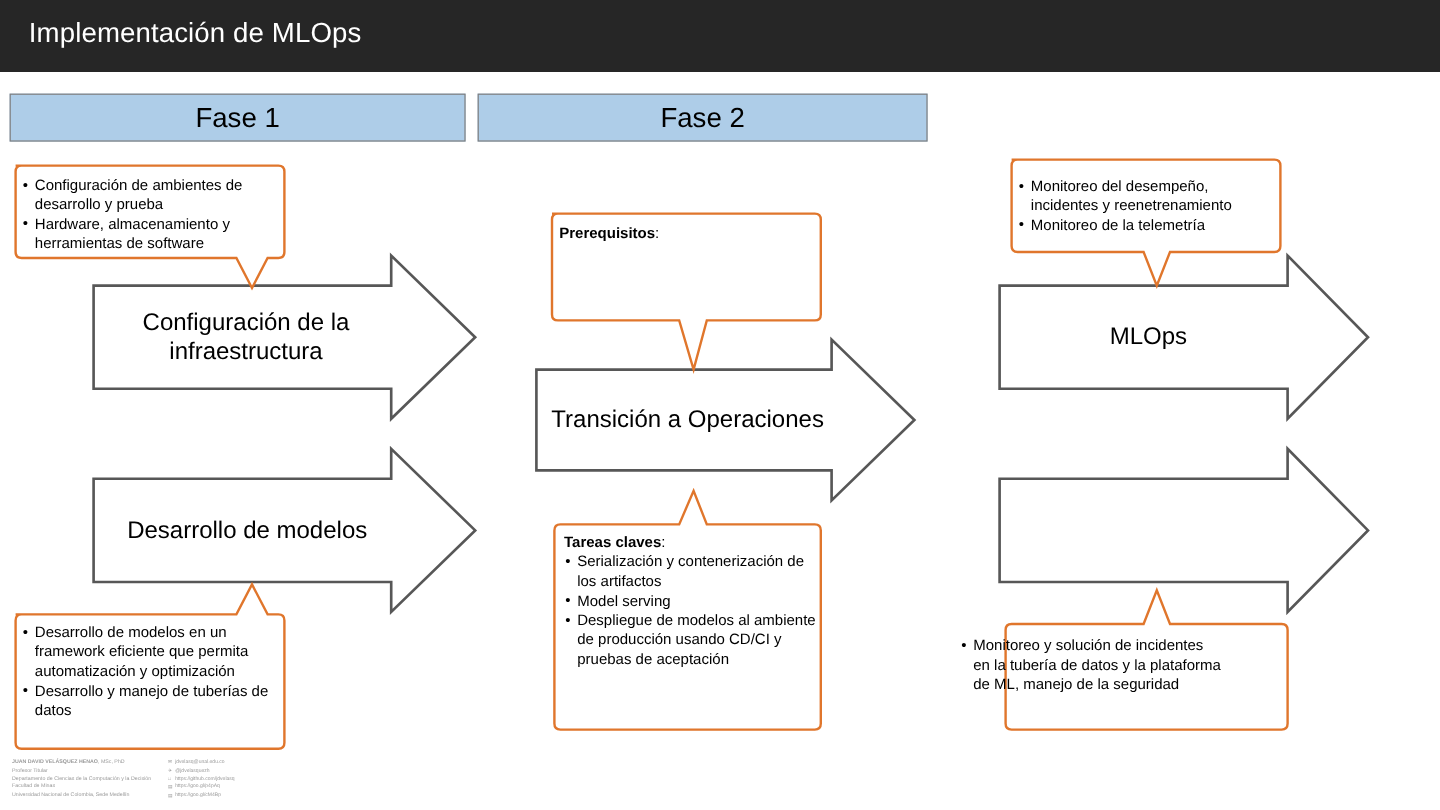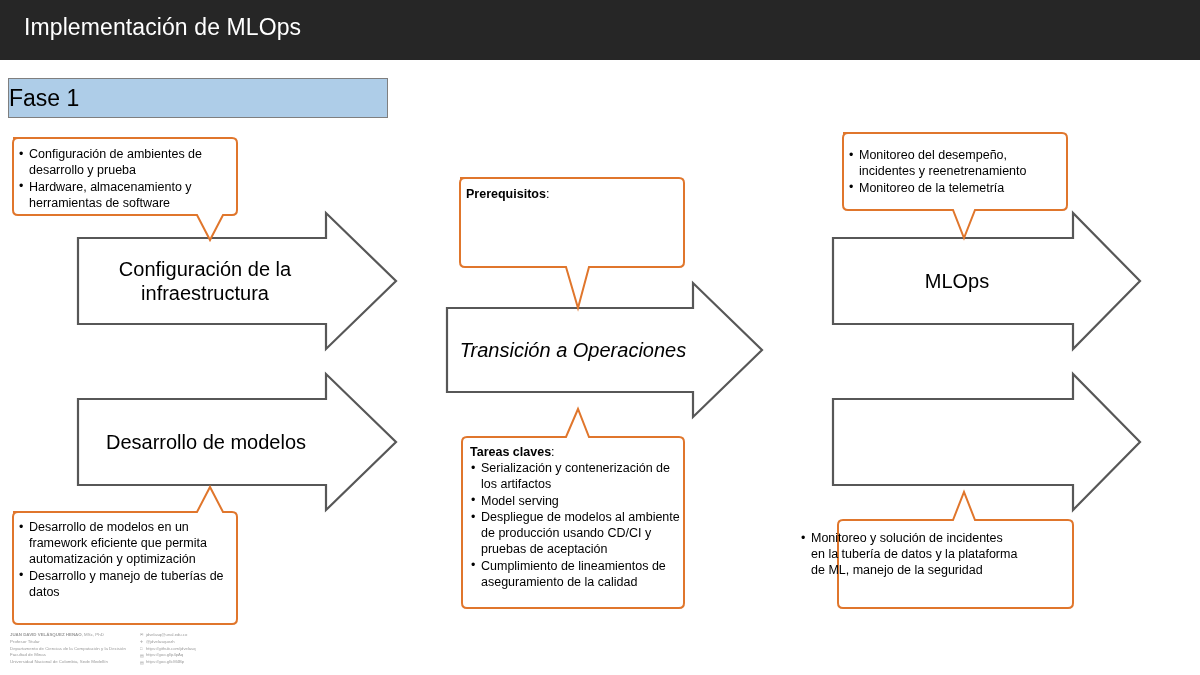--- a/index.html
+++ b/index.html
@@ -41,20 +41,21 @@
   
   .phase-bar {
     position: absolute;
     top: 78px;
     height: 40px;
     background: #aecde8;
     border: 1.5px solid #7f7f7f;
     box-sizing: border-box;
     display: flex;
     align-items: center;
+    justify-content: center;
     font-size: 23px;
     color: #000000;
   }
   #phase-bar-0 { left: 8px;   width: 380px; }
   #phase-bar-1 { left: 398px; width: 375px; }
   #phase-bar-2 { left: 788px; width: 375px; }
 
   
   #vector-layer {
     position: absolute;
@@ -156,20 +157,23 @@
 
 <div id="slide">
 
   <div id="title-bar">
     <div id="title-text">Implementación de MLOps</div>
   </div>
 
   <div class="phase-bar" id="phase-bar-0">
     <span>Fase 1</span>
   </div>
+  <div class="phase-bar" id="phase-bar-1">
+    <span>Fase 2</span>
+  </div>
 
   <svg id="vector-layer" viewBox="0 0 1200 675">
 
     <g>
       <path class="arrow-shape" d="M 78,238 L 326,238 L 326,213 L 396,281 L 326,349 L 326,324 L 78,324 Z"></path>
     </g>
 
     <g>
       <path class="arrow-shape" d="M 78,399 L 326,399 L 326,374 L 396,442 L 326,510 L 326,485 L 78,485 Z"></path>
     </g>
@@ -219,21 +223,21 @@
   </svg>
 
   <div class="arrow-label" style="left:90px; top:244px; width:230px; height:74px;">
     <span>Configuración de la<br>infraestructura</span>
   </div>
 
   <div class="arrow-label" style="left:88px; top:405px; width:236px; height:74px;">
     <span>Desarrollo de modelos</span>
   </div>
 
-  <div class="arrow-label" style="left:455px; top:314px; width:236px; height:72px;font-style:italic;">
+  <div class="arrow-label" style="left:455px; top:314px; width:236px; height:72px;">
     <span>Transición a Operaciones</span>
   </div>
 
   <div class="arrow-label" style="left:843px; top:244px; width:228px; height:74px;">
     <span>MLOps</span>
   </div>
 
 
   <div class="callout-text" style="left:18px; top:146px; width:214px;">
     <ul>
@@ -252,21 +256,20 @@
   <div class="callout-text" style="left:466px; top:186px; width:214px;">
     <span class="callout-head"><span>Prerequisitos</span><span class="normal">:</span></span>
   </div>
 
   <div class="callout-text" style="left:470px; top:444px; width:212px;">
     <span class="callout-head"><span>Tareas claves</span><span class="normal">:</span></span>
     <ul>
       <li>Serialización y contenerización de los artifactos</li>
       <li>Model serving</li>
       <li>Despliegue de modelos al ambiente de producción usando CD/CI y pruebas de aceptación</li>
-      <li>Cumplimiento de lineamientos de aseguramiento de la calidad</li>
     </ul>
   </div>
 
   <div class="callout-text" style="left:848px; top:147px; width:214px;">
     <ul>
       <li>Monitoreo del desempeño, incidentes y reenetrenamiento</li>
       <li>Monitoreo de la telemetría</li>
     </ul>
   </div>
 

